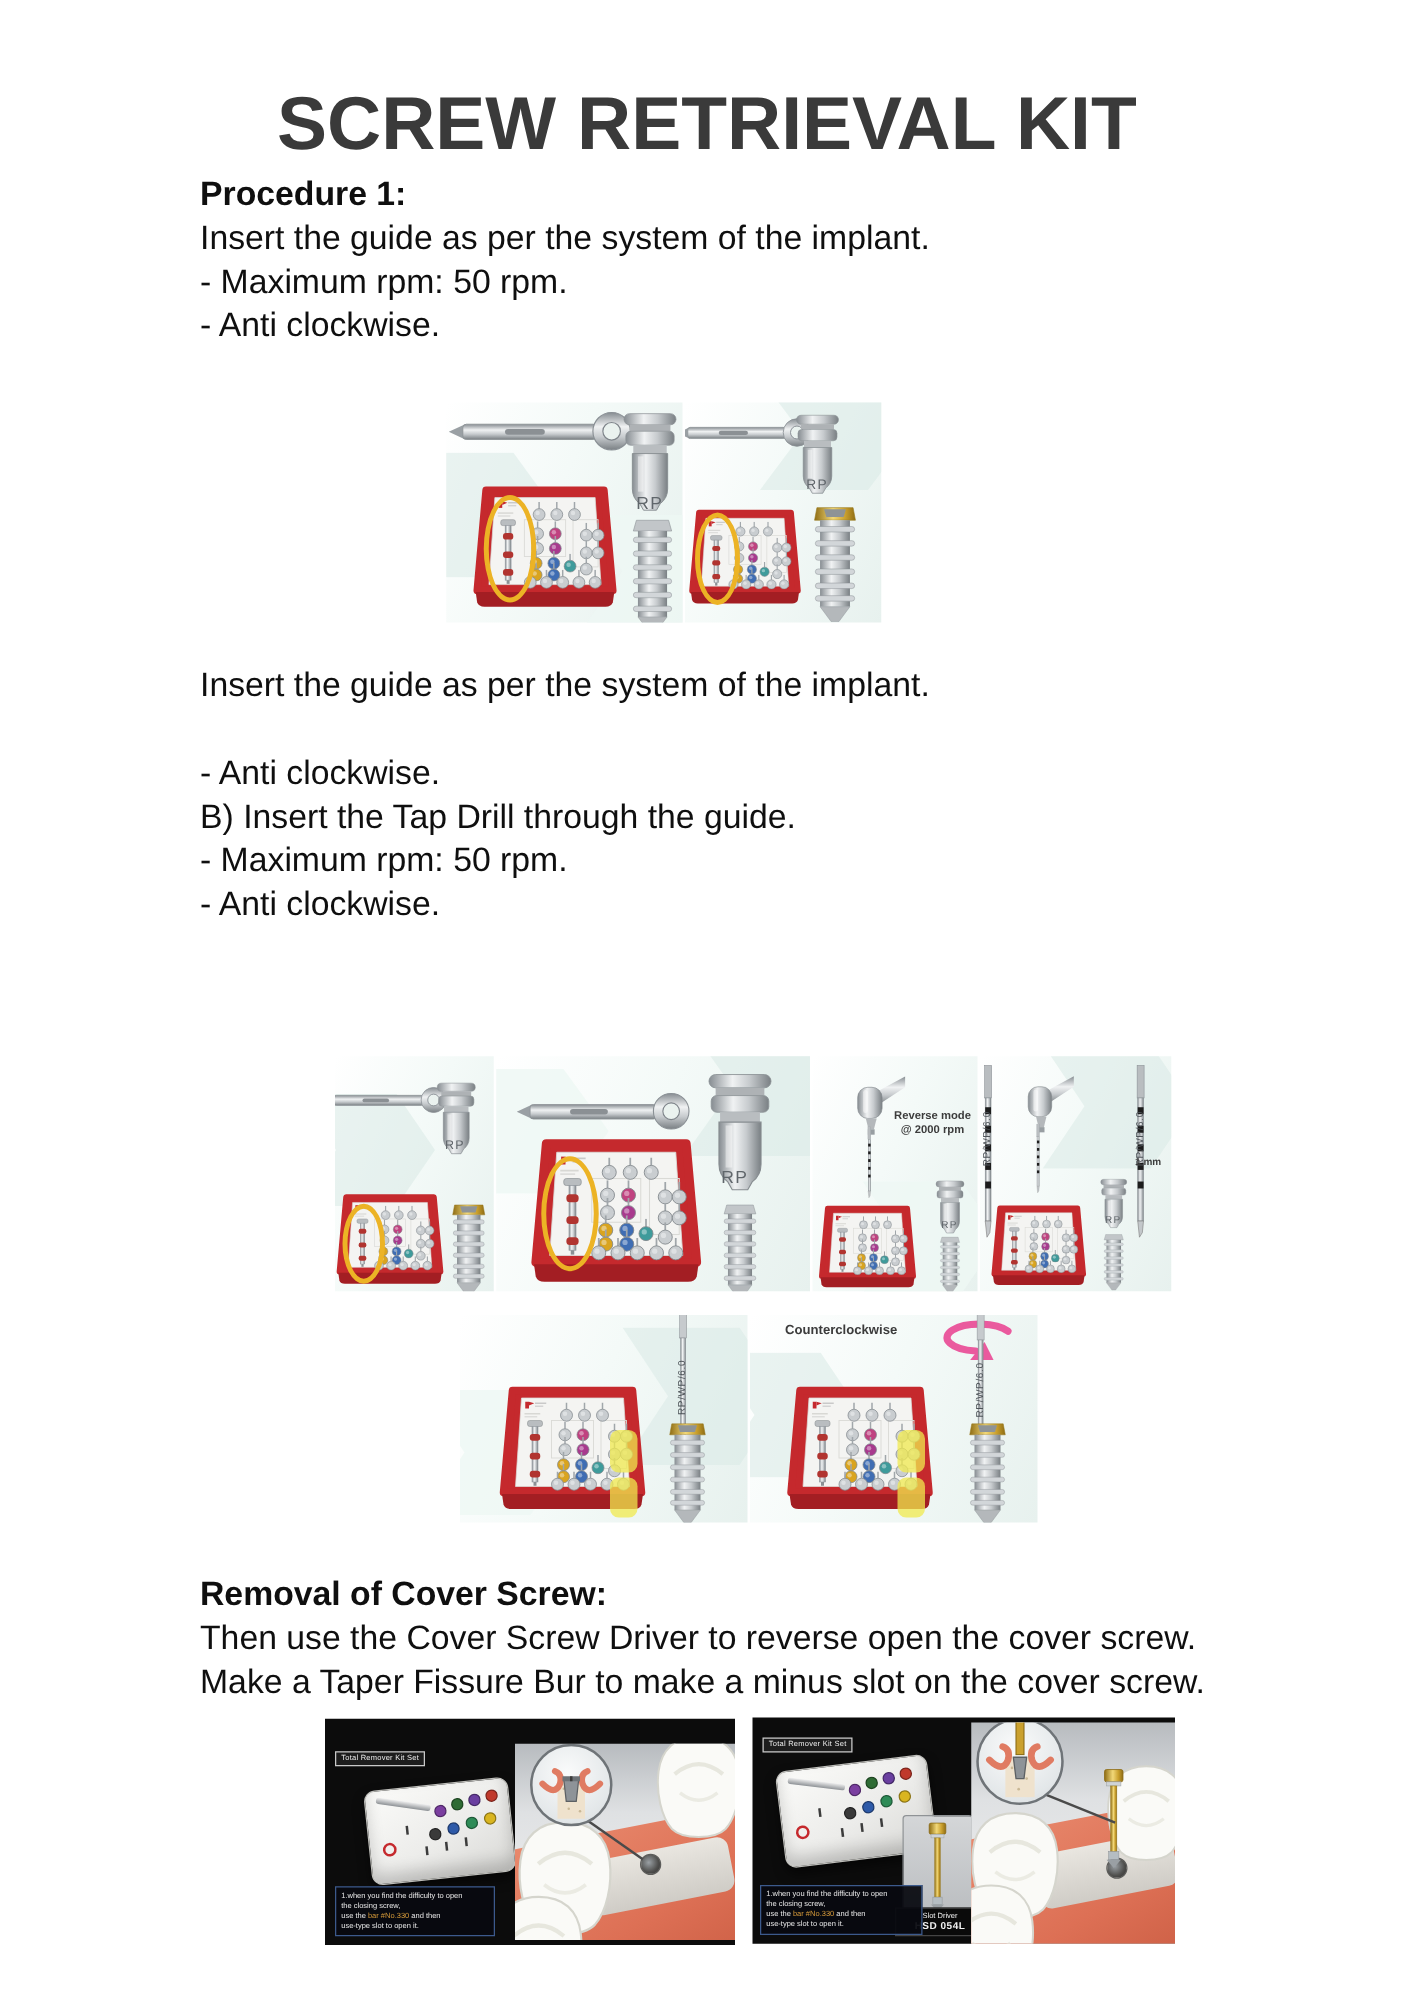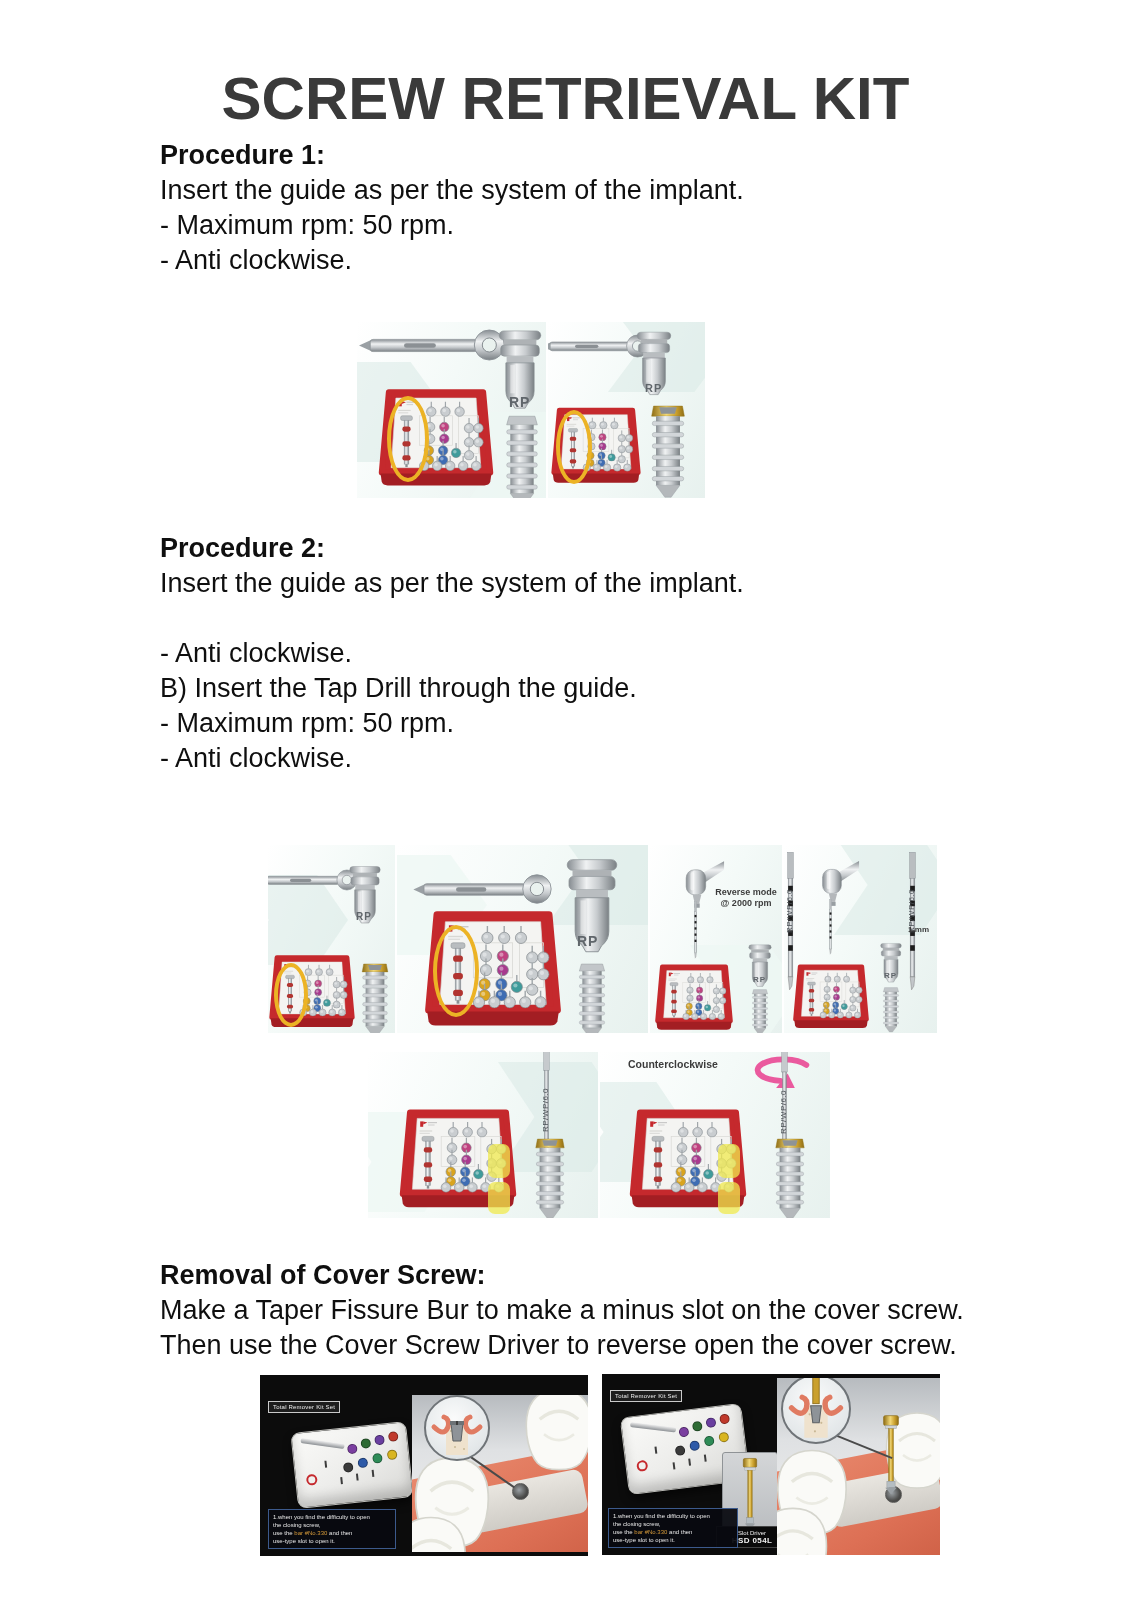--- a/index.html
+++ b/index.html
@@ -12,21 +12,21 @@
   .sp{height:35px;}
   
   .fig{position:absolute;display:flex;gap:2px;background:#fff;}
   .pn{position:relative;overflow:hidden;flex:none;height:100%;
       background:linear-gradient(115deg,#ffffff 0%,#f4faf8 45%,#e7f1ee 100%);}
   .chv{position:absolute;background:#d9eae5;opacity:.55;
        clip-path:polygon(0 0,72% 0,100% 50%,72% 100%,0 100%,28% 50%);}
   .chv2{position:absolute;background:#eef7f4;opacity:.8;
        clip-path:polygon(0 0,72% 0,100% 50%,72% 100%,0 100%,28% 50%);}
   .po{position:absolute;}
-  .rp{position:absolute;color:#60666b;font-weight:bold;letter-spacing:1px;}
+  .rp{position:absolute;color:#60666b;font-weight:normal;letter-spacing:1px;}
   .figcap{position:absolute;font-weight:bold;color:#3c3c3c;text-align:center;}
   .vcode{position:absolute;writing-mode:vertical-rl;transform:rotate(180deg);
          font-size:8px;color:#4c5257;letter-spacing:.5px;}
   .oval{position:absolute;border:4px solid #ecb325;border-radius:50%;}
   .hl{position:absolute;background:#f0ea4e;opacity:.75;border-radius:7px;}
   
   .photo{position:absolute;background:#0c0c0c;overflow:hidden;}
   .klabel{position:absolute;background:#1d1d1d;border:1px solid #c9c9c9;color:#ececec;
           font-size:6px;padding:2px 4px;letter-spacing:.2px;}
   .capbox{position:absolute;background:rgba(8,10,16,.94);border:1px solid #3c5a8c;
@@ -255,21 +255,20 @@
           <use href="#implantGold"></use>
         </svg>
       <svg class="po" style="left:2px;top:70px;width:92px;height:106px;">
           <use href="#kit"></use>
         </svg>
       <div class="oval" style="left:8px;top:88px;width:28px;height:66px;"></div>
     </div>
   </div>
 
   <div class="tb" style="top:531px;">
-    <div class="h">Procedure 2:</div>
     <div>Insert the guide as per the system of the implant.</div>
     <div class="sp"></div>
     <div>- Anti clockwise.</div>
     <div>B) Insert the Tap Drill through the guide.</div>
     <div>- Maximum rpm: 50 rpm.</div>
     <div>- Anti clockwise.</div>
   </div>
 
   <div class="fig" style="left:268px;top:845px;width:671px;height:188px;">
     <div class="pn" style="width:127px;">
@@ -394,22 +393,22 @@
         </svg>
       <span class="vcode" style="left:179px;top:4px;height:78px;">RP/WP/6.0</span>
       <svg class="po" style="left:162px;top:86px;width:56px;height:82px;">
           <use href="#implantGold"></use>
         </svg>
     </div>
   </div>
 
   <div class="tb" style="top:1258px;">
     <div class="h">Removal of Cover Screw:</div>
+    <div>Then use the Cover Screw Driver to reverse open the cover screw.</div>
     <div>Make a Taper Fissure Bur to make a minus slot on the cover screw.</div>
-    <div>Then use the Cover Screw Driver to reverse open the cover screw.</div>
   </div>
 
   <div class="photo" style="left:260px;top:1375px;width:328px;height:181px;">
     <div class="klabel" style="left:8px;top:26px;">Total Remover Kit Set</div>
     <div class="wkit" style="left:34px;top:52px;width:114px;height:74px;transform:rotate(-6deg);">
       <div class="rodr" style="left:8px;top:10px;width:44px;transform:rotate(14deg);"></div>
       <div class="dot" style="left:54px;top:16px;background:#7b3fa0;"></div>
       <div class="dot" style="left:68px;top:12px;background:#2e6b34;"></div>
       <div class="dot" style="left:82px;top:10px;background:#6a3fa0;"></div>
       <div class="dot" style="left:96px;top:8px;background:#c0392b;"></div>

